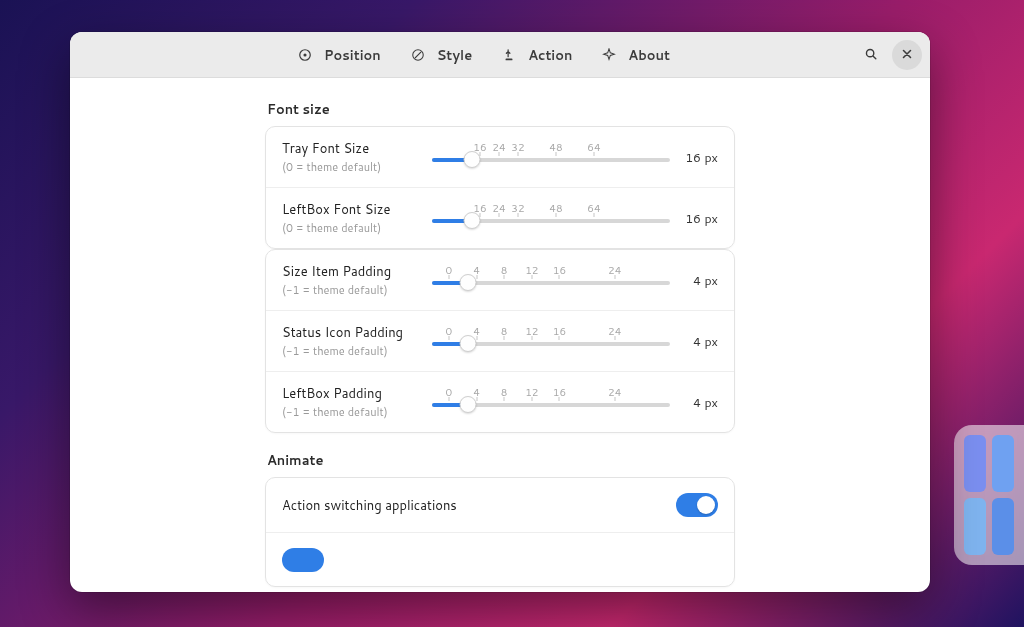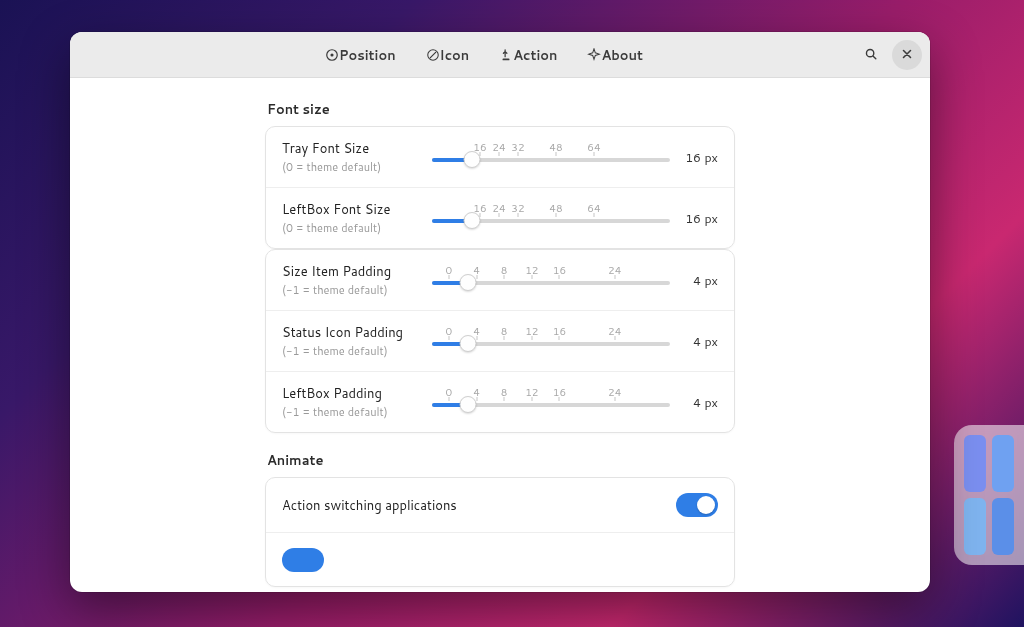--- a/index.html
+++ b/index.html
@@ -34,21 +34,21 @@
   }
   .headerbar {
     height: 46px;
     background: #ebebeb;
     border-bottom: 1px solid #dcdcdc;
     display: flex; align-items: center;
     padding: 0 8px;
   }
   .tabs { flex: 1; display: flex; justify-content: center; gap: 2px; }
   .tab {
-    display: flex; align-items: center; gap: 0;
+    display: flex; align-items: center; gap: 12px;
     padding: 6px 14px; border-radius: 7px;
     font-size: 13px; font-weight: 600; color: #3b3b3b;
     cursor: pointer;
   }
   .tab.active { background: #d6d6d6; }
   .tab .ticon { width: 14px; height: 14px; display:inline-block; }
 
   .hicon-btn {
     width: 30px; height: 30px; border-radius: 50%;
     display: flex; align-items: center; justify-content: center;
@@ -161,21 +161,21 @@
           <span>Position</span>
         </div>
 
         <div class="tab">
           <span class="ticon">
             <svg viewBox="0 0 16 16">
                 <circle cx="8" cy="8" r="6" fill="none" stroke="#3b3b3b" stroke-width="1.2"></circle>
                 <path d="M5 11l6-6" stroke="#3b3b3b" stroke-width="1.4" stroke-linecap="round"></path>
               </svg>
           </span>
-          <span>Icon</span>
+          <span>Style</span>
         </div>
 
 
         <div class="tab">
           <span class="ticon">
             <svg viewBox="0 0 16 16">
                 <path d="M7 2v8M5 6l2-2 2 2" fill="none" stroke="#3b3b3b" stroke-width="1.4" stroke-linecap="round"></path>
                 <rect x="4" y="12" width="8" height="2" fill="#3b3b3b" rx="1"></rect>
               </svg>
           </span>

